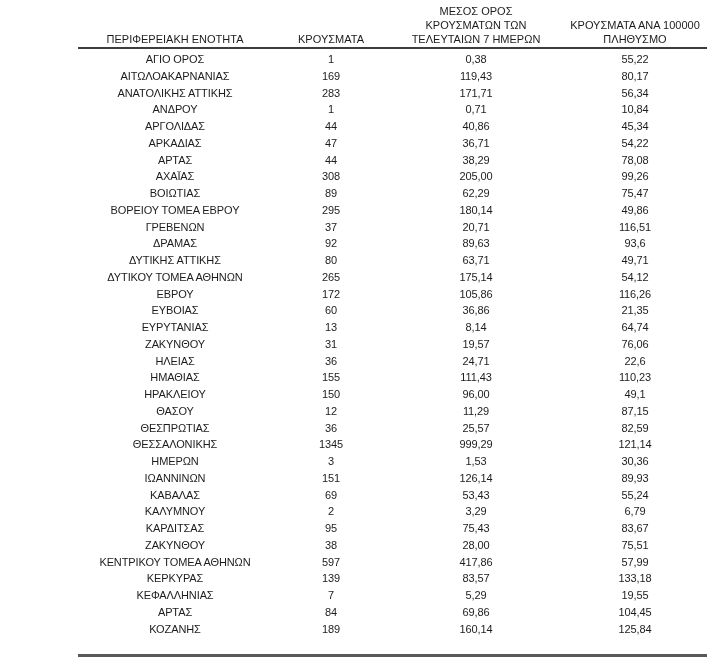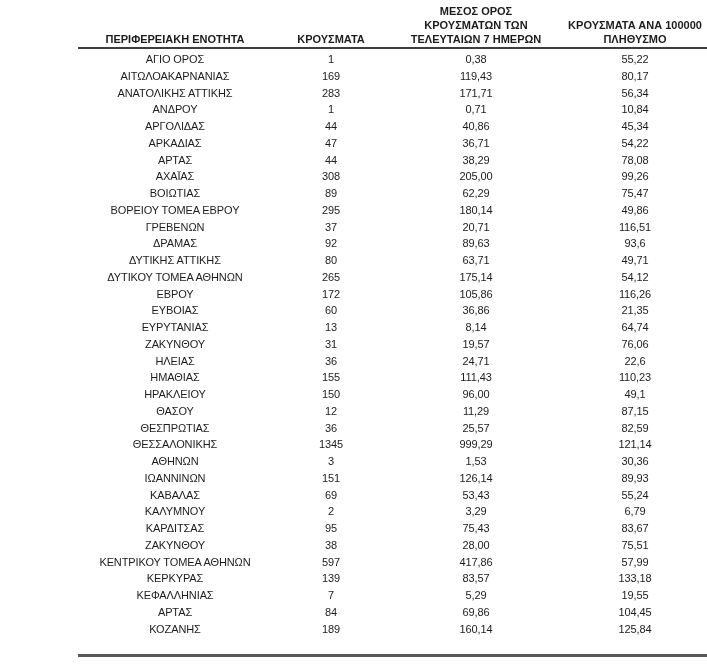--- a/index.html
+++ b/index.html
@@ -16,21 +16,21 @@
     position: absolute;
     left: 78px;
     top: 2px;
     border-collapse: collapse;
     table-layout: fixed;
     width: 630px;
   }
   table.data th {
     vertical-align: bottom;
     text-align: center;
-    font-weight: 700;
+    font-weight: 400;
     font-size: 11px;
     line-height: 14px;
     height: 49px;
     padding: 0 0 5px 0;
     box-sizing: border-box;
     white-space: nowrap;
   }
   table.data td {
     text-align: center;
     font-size: 11px;
@@ -227,21 +227,21 @@
           <td>25,57</td>
           <td>82,59</td>
         </tr>
         <tr>
           <td>ΘΕΣΣΑΛΟΝΙΚΗΣ</td>
           <td>1345</td>
           <td>999,29</td>
           <td>121,14</td>
         </tr>
         <tr>
-          <td>ΑΘΗΝΩΝ</td>
+          <td>ΗΜΕΡΩΝ</td>
           <td>3</td>
           <td>1,53</td>
           <td>30,36</td>
         </tr>
         <tr>
           <td>ΙΩΑΝΝΙΝΩΝ</td>
           <td>151</td>
           <td>126,14</td>
           <td>89,93</td>
         </tr>

